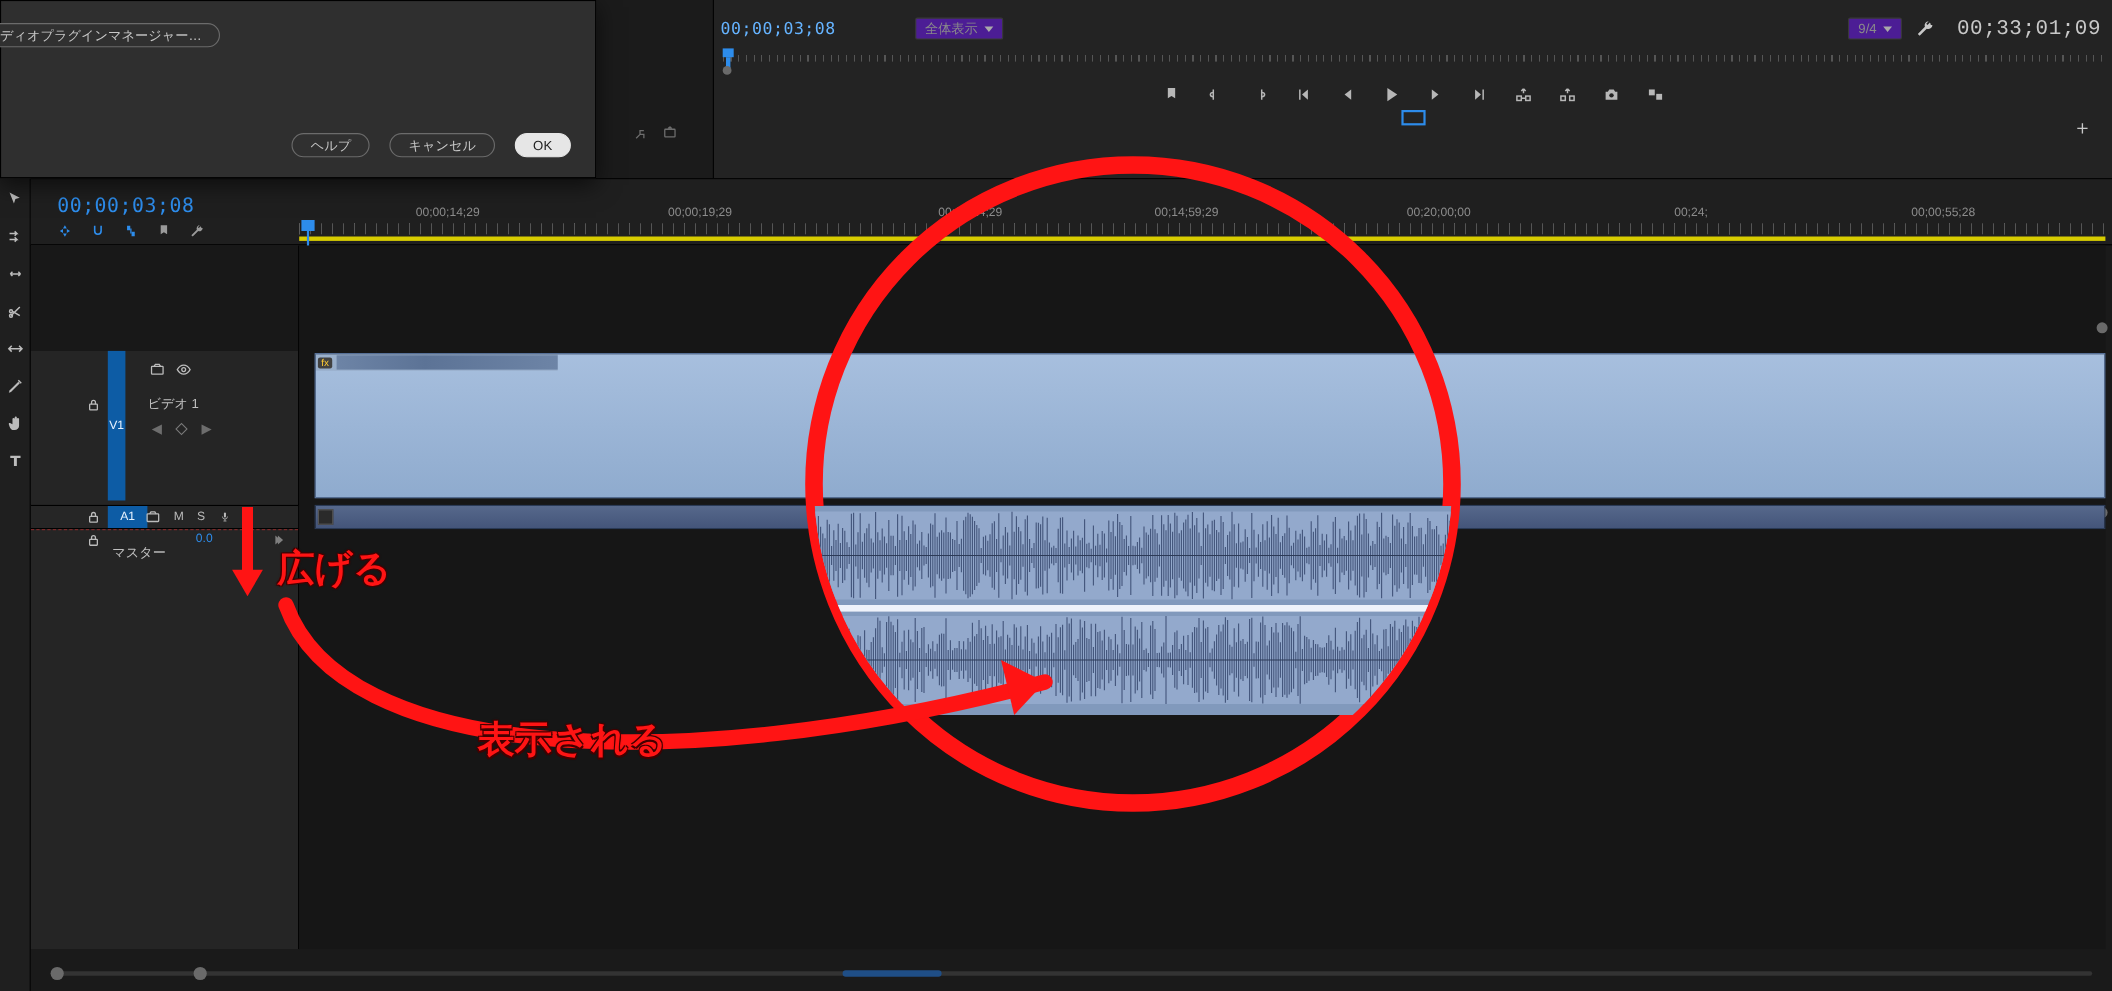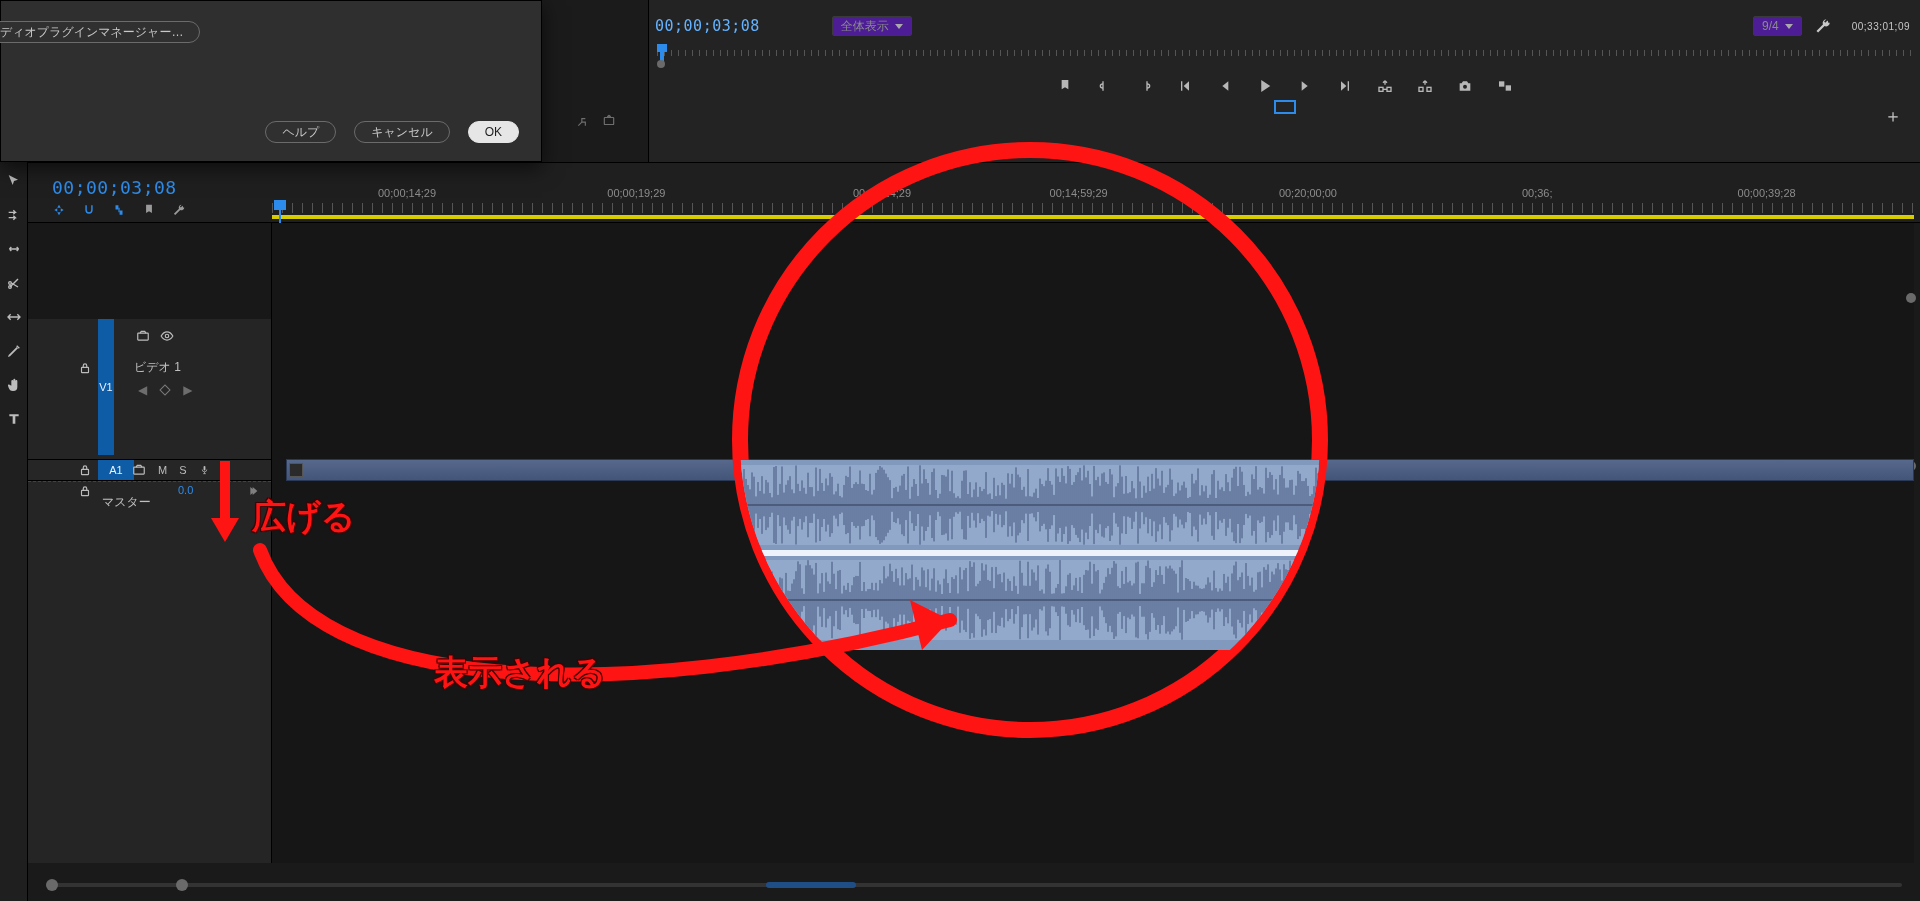--- a/index.html
+++ b/index.html
@@ -46,21 +46,21 @@
     border-left:1px solid #000;}
   .monitor .topbar{position:absolute;left:6px;top:14px;right:10px;height:24px;
     display:flex;align-items:center;gap:12px;}
   .monitor .tc-left{color:#65b3ff;font-family:ui-monospace,Menlo,Consolas,monospace;font-size:15px;letter-spacing:.5px;}
   .monitor .fit-dd, .monitor .res-dd{display:flex;align-items:center;gap:6px;color:var(--text-dim);
     border:1px solid #3a3a3a;background:#4c1d95;height:20px;padding:0 8px;border-radius:2px;}
   .monitor .fit-dd{margin-left:60px}
   .monitor .res-dd{margin-left:auto}
   .monitor .wrench{color:var(--text)}
   .monitor .wrench svg{width:18px;height:18px}
-  .monitor .tc-right{color:var(--text);font-family:Liberation Sans, sans-serif;font-size:10px;letter-spacing:.5px;margin-left:8px}
+  .monitor .tc-right{color:var(--text);font-family:Liberation Mono, monospace;font-size:19px;letter-spacing:.5px;margin-left:8px}
 
   .monitor .timebar{position:absolute;left:8px;right:8px;top:44px;height:20px;}
   .monitor .timebar .ruler{position:absolute;left:0;right:0;top:6px;height:6px;
     background:repeating-linear-gradient(90deg,#555 0,#555 1px,transparent 1px,transparent 7px);}
   .monitor .timebar .head{position:absolute;top:0;left:0;width:10px;height:12px;}
   .monitor .timebar .head::before{content:"";position:absolute;left:0;top:0;width:10px;height:8px;background:#2d8ceb}
   .monitor .timebar .head::after{content:"";position:absolute;left:3px;top:8px;width:4px;height:10px;background:#2d8ceb}
   .monitor .timebar .dot{position:absolute;left:0;top:16px;width:8px;height:8px;border-radius:50%;background:#6a6a6a}
 
   .monitor .transport{position:absolute;left:0;right:0;top:72px;height:28px;
@@ -378,22 +378,22 @@
         </span>
     </div>
 
     <div class="tl-ruler">
       <div class="ticklabels">
         <span style="left:8%">00;00;14;29</span>
         <span style="left:22%">00;00;19;29</span>
         <span style="left:37%">00;00;24;29</span>
         <span style="left:49%">00;14;59;29</span>
         <span style="left:63%">00;20;00;00</span>
-        <span style="left:77%">00;36;</span>
-        <span style="left:91%">00;00;39;28</span>
+        <span style="left:77%">00;24;</span>
+        <span style="left:91%">00;00;55;28</span>
       </div>
       <div class="ticks"></div>
       <div class="yellowbar"></div>
       <div class="playhead" style="left:0.5%"></div>
     </div>
   </div>
 
   <div class="tracks">
 
     <div class="track-heads">
@@ -469,20 +469,26 @@
               <path d="M8 5l8 7-8 7zM4 5l8 7-8 7z" opacity=".6"></path>
             </svg>
           </span>
       </div>
     </div>
 
     <div class="clips">
       <div class="sidecircle" style="top:70px"></div>
       <div class="sidecircle" style="top:238px"></div>
 
+      <div class="vclip">
+        <div class="fxbar">
+          <span class="fx">fx</span>
+          <span class="mask"></span>
+        </div>
+      </div>
 
       <div class="a1strip">
         <span class="fx"></span>
       </div>
     </div>
   </div>
 
   <div class="zoombar">
     <div class="track"></div>
     <div class="knob" style="left:0"></div>

